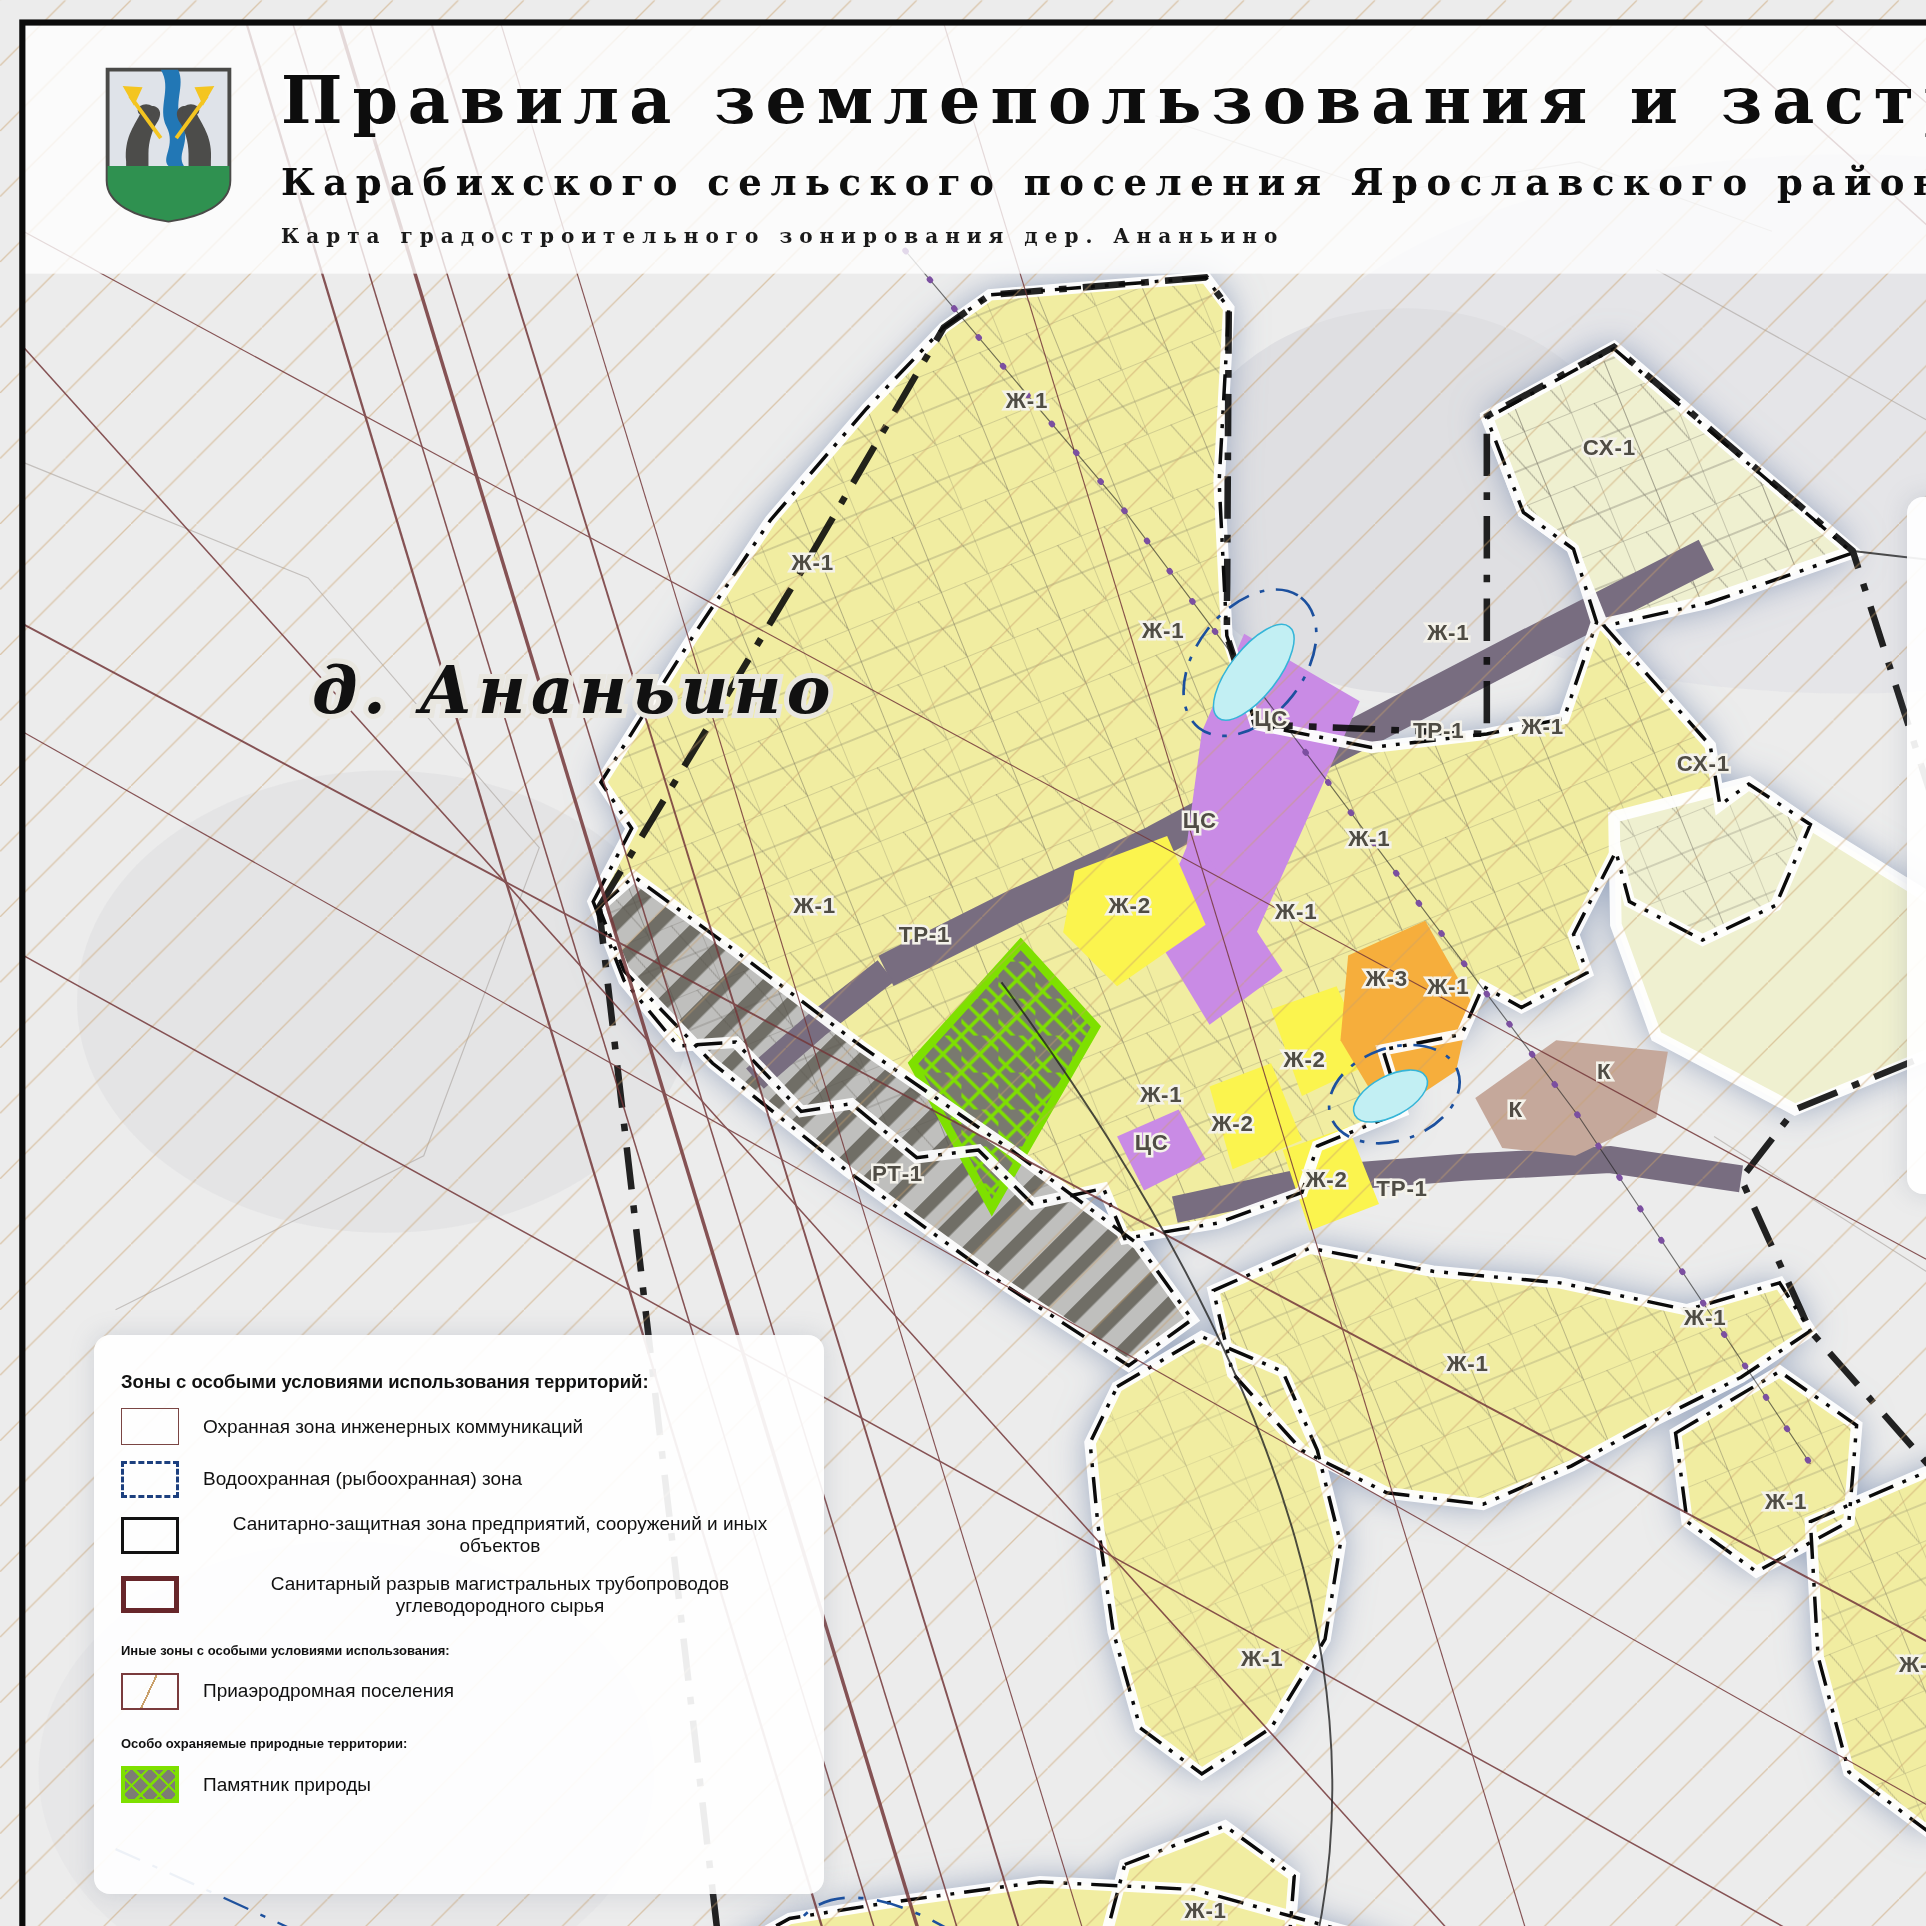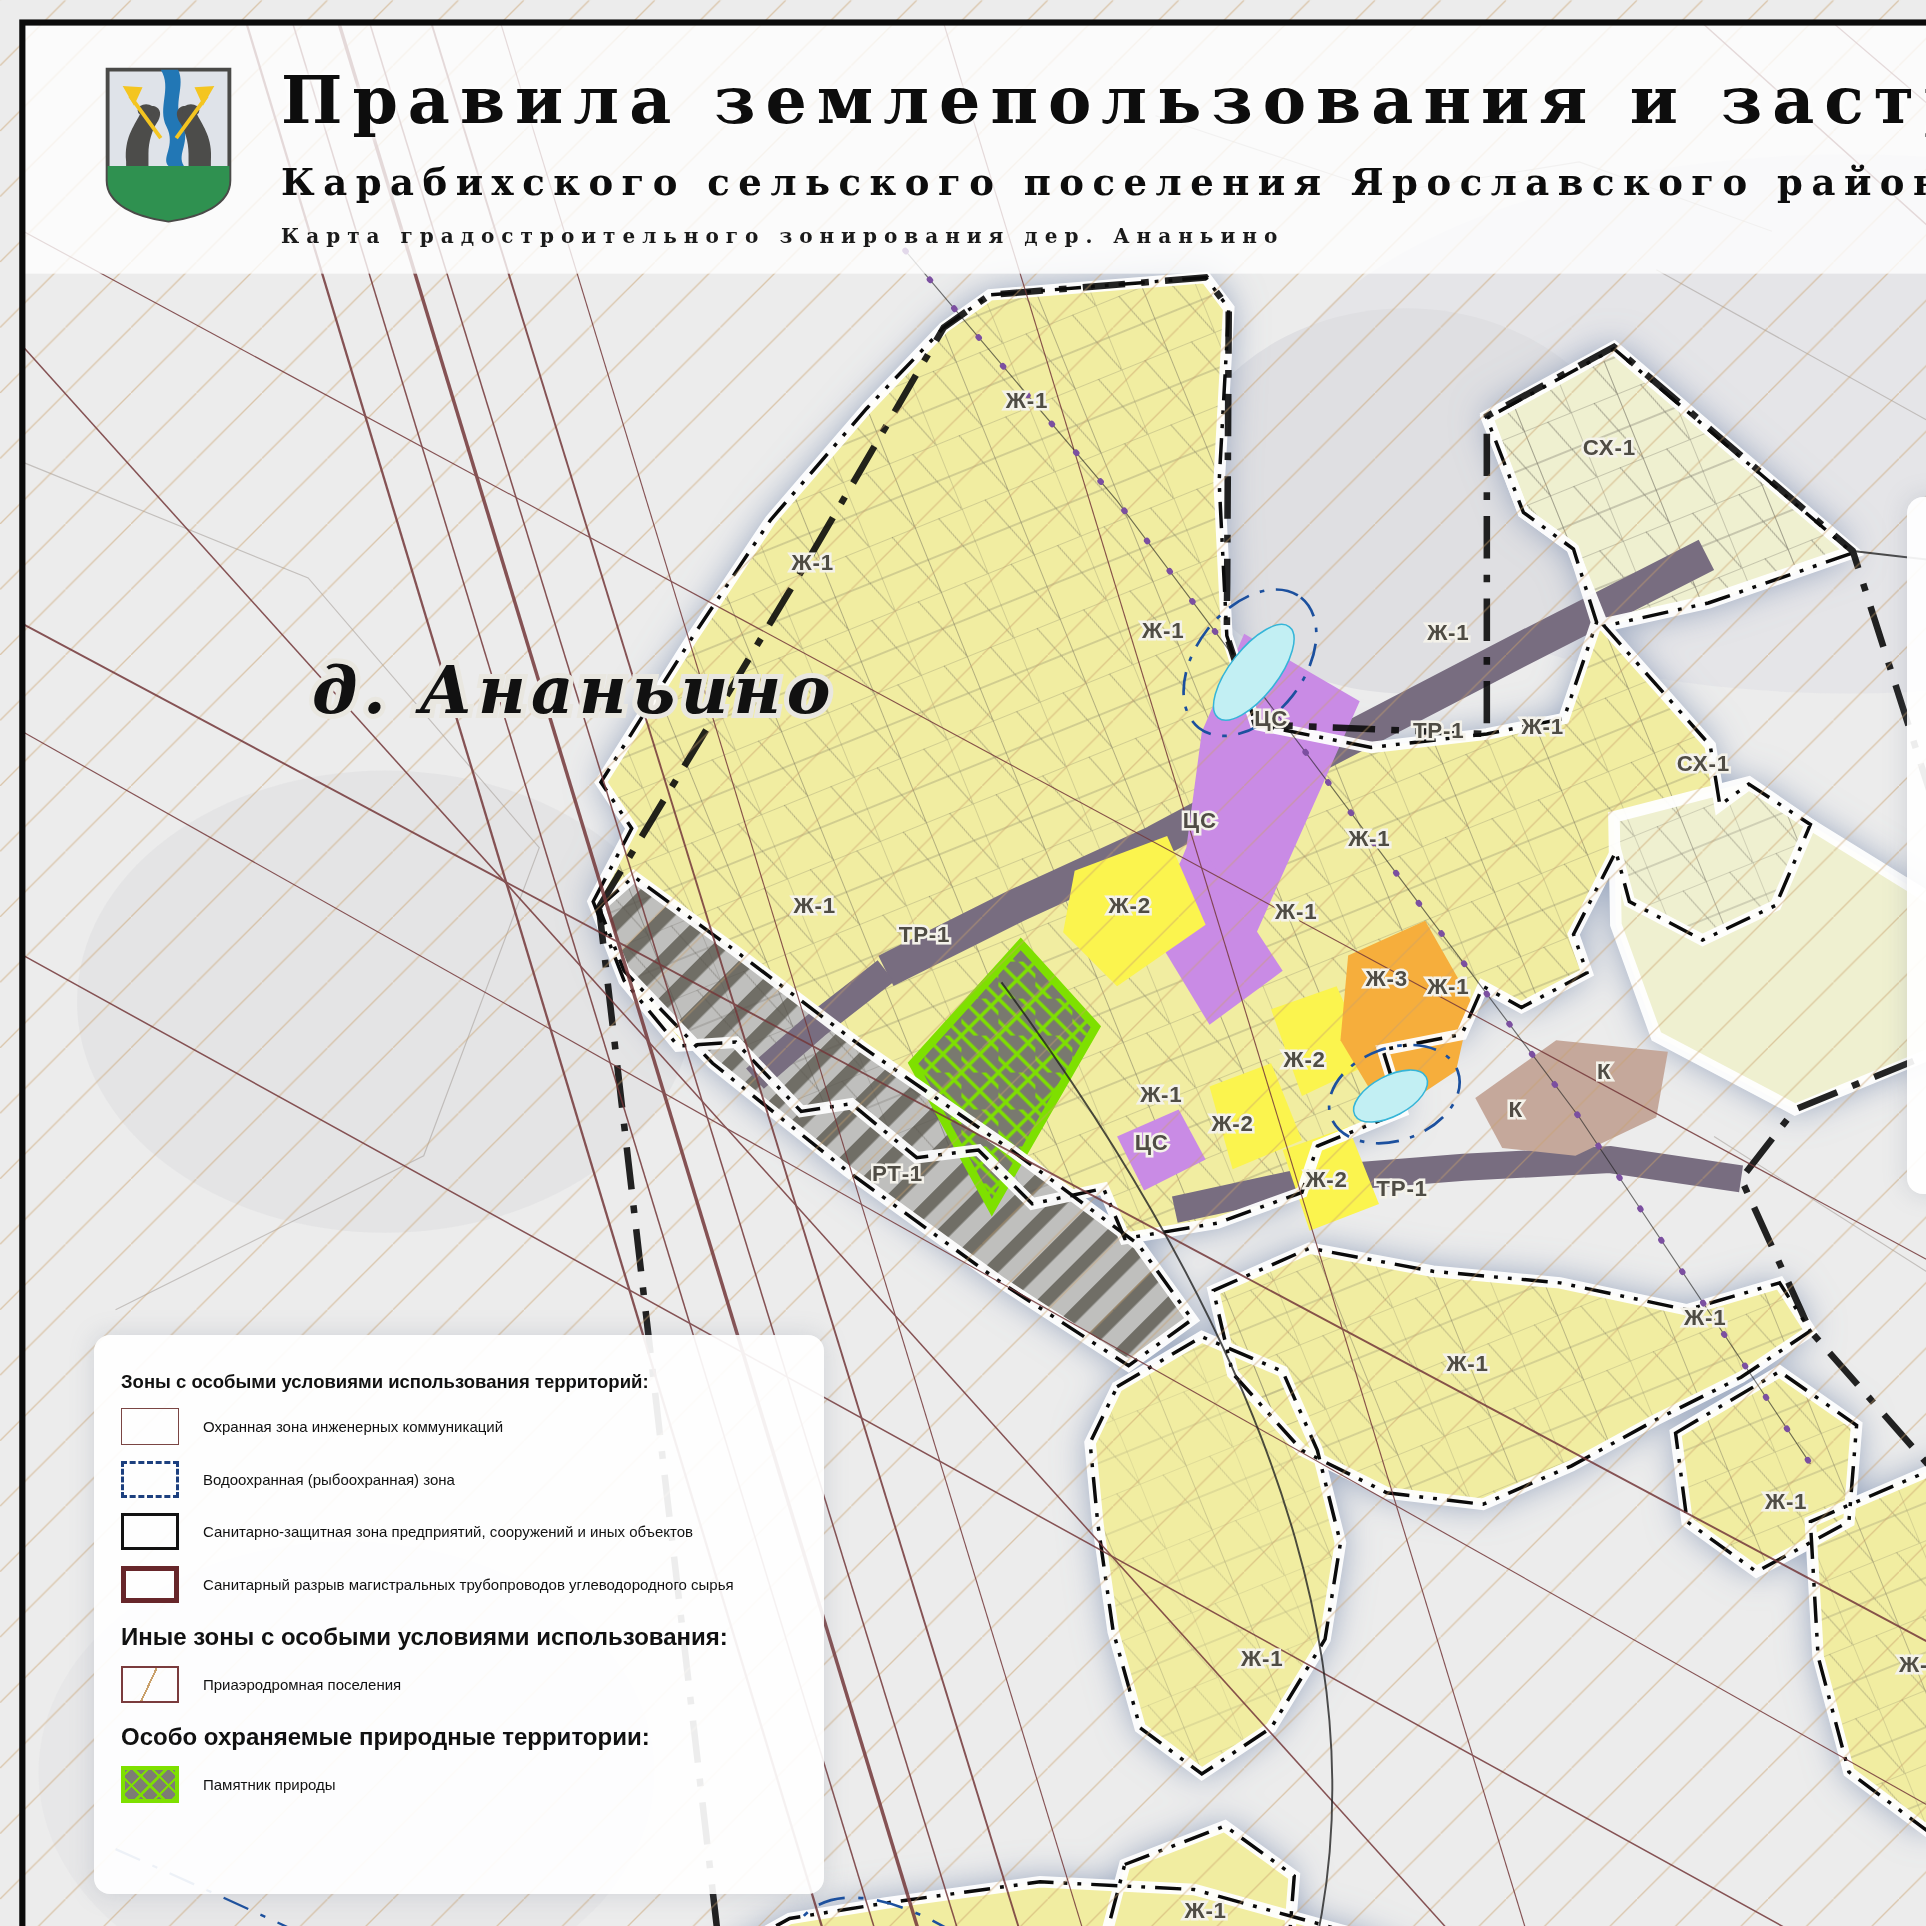--- a/index.html
+++ b/index.html
@@ -19,22 +19,22 @@
 
   
   .panel{position:absolute;background:rgba(255,255,255,.92);border-radius:16px;
     box-shadow:0 0 23px rgba(120,130,150,.25);z-index:5;color:#111;}
   .panel-right{left:1907px;top:497px;width:728px;height:697px;padding:27px 31px;box-sizing:border-box;}
   .panel-left{left:94px;top:1335px;width:730px;height:559px;padding:36px 27px;box-sizing:border-box;}
 
   .pl-title{font-size:18.5px;font-weight:bold;}
   .pl-row{display:flex;align-items:center;margin-top:15.4px;}
   .pl-sym{width:58px;height:37px;flex:0 0 58px;margin-right:24px;box-sizing:border-box;background:rgba(255,255,255,.3);}
-  .pl-label{font-size:15px;}
-  .pl-head{font-size:24px;font-weight:bold;margin-top:20px;}
+  .pl-label{font-size:19px;text-align:center;}
+  .pl-head{font-size:13px;font-weight:bold;margin-top:26px;}
   .s-engcomm{border:1.9px solid #7a4543;}
   .s-water{border:3.9px dashed #1c3f7e;}
   .s-shore{border:3.5px dashed #2a6fc0;}
   .s-sanitary{border:3.5px solid #121212;}
   .s-pipegap{border:5px solid #67262a;}
   .s-roadside{border:1.5px solid #1b1b1b;outline:2.7px dotted #7b4fa0;outline-offset:-2.3px;}
   .s-aero{border:2.3px solid #7a3b3d;background:linear-gradient(115deg,rgba(0,0,0,0) 47%,#c9a06b 47%,#c9a06b 50%,rgba(0,0,0,0) 50%);}
   .s-nature{border:4.6px solid #7ee000;background:
       repeating-linear-gradient(45deg,rgba(126,224,0,.95) 0 2.3px,rgba(0,0,0,0) 2.3px 13px),
       repeating-linear-gradient(-45deg,rgba(126,224,0,.95) 0 2.3px,rgba(0,0,0,0) 2.3px 13px),#7d7d74;}

